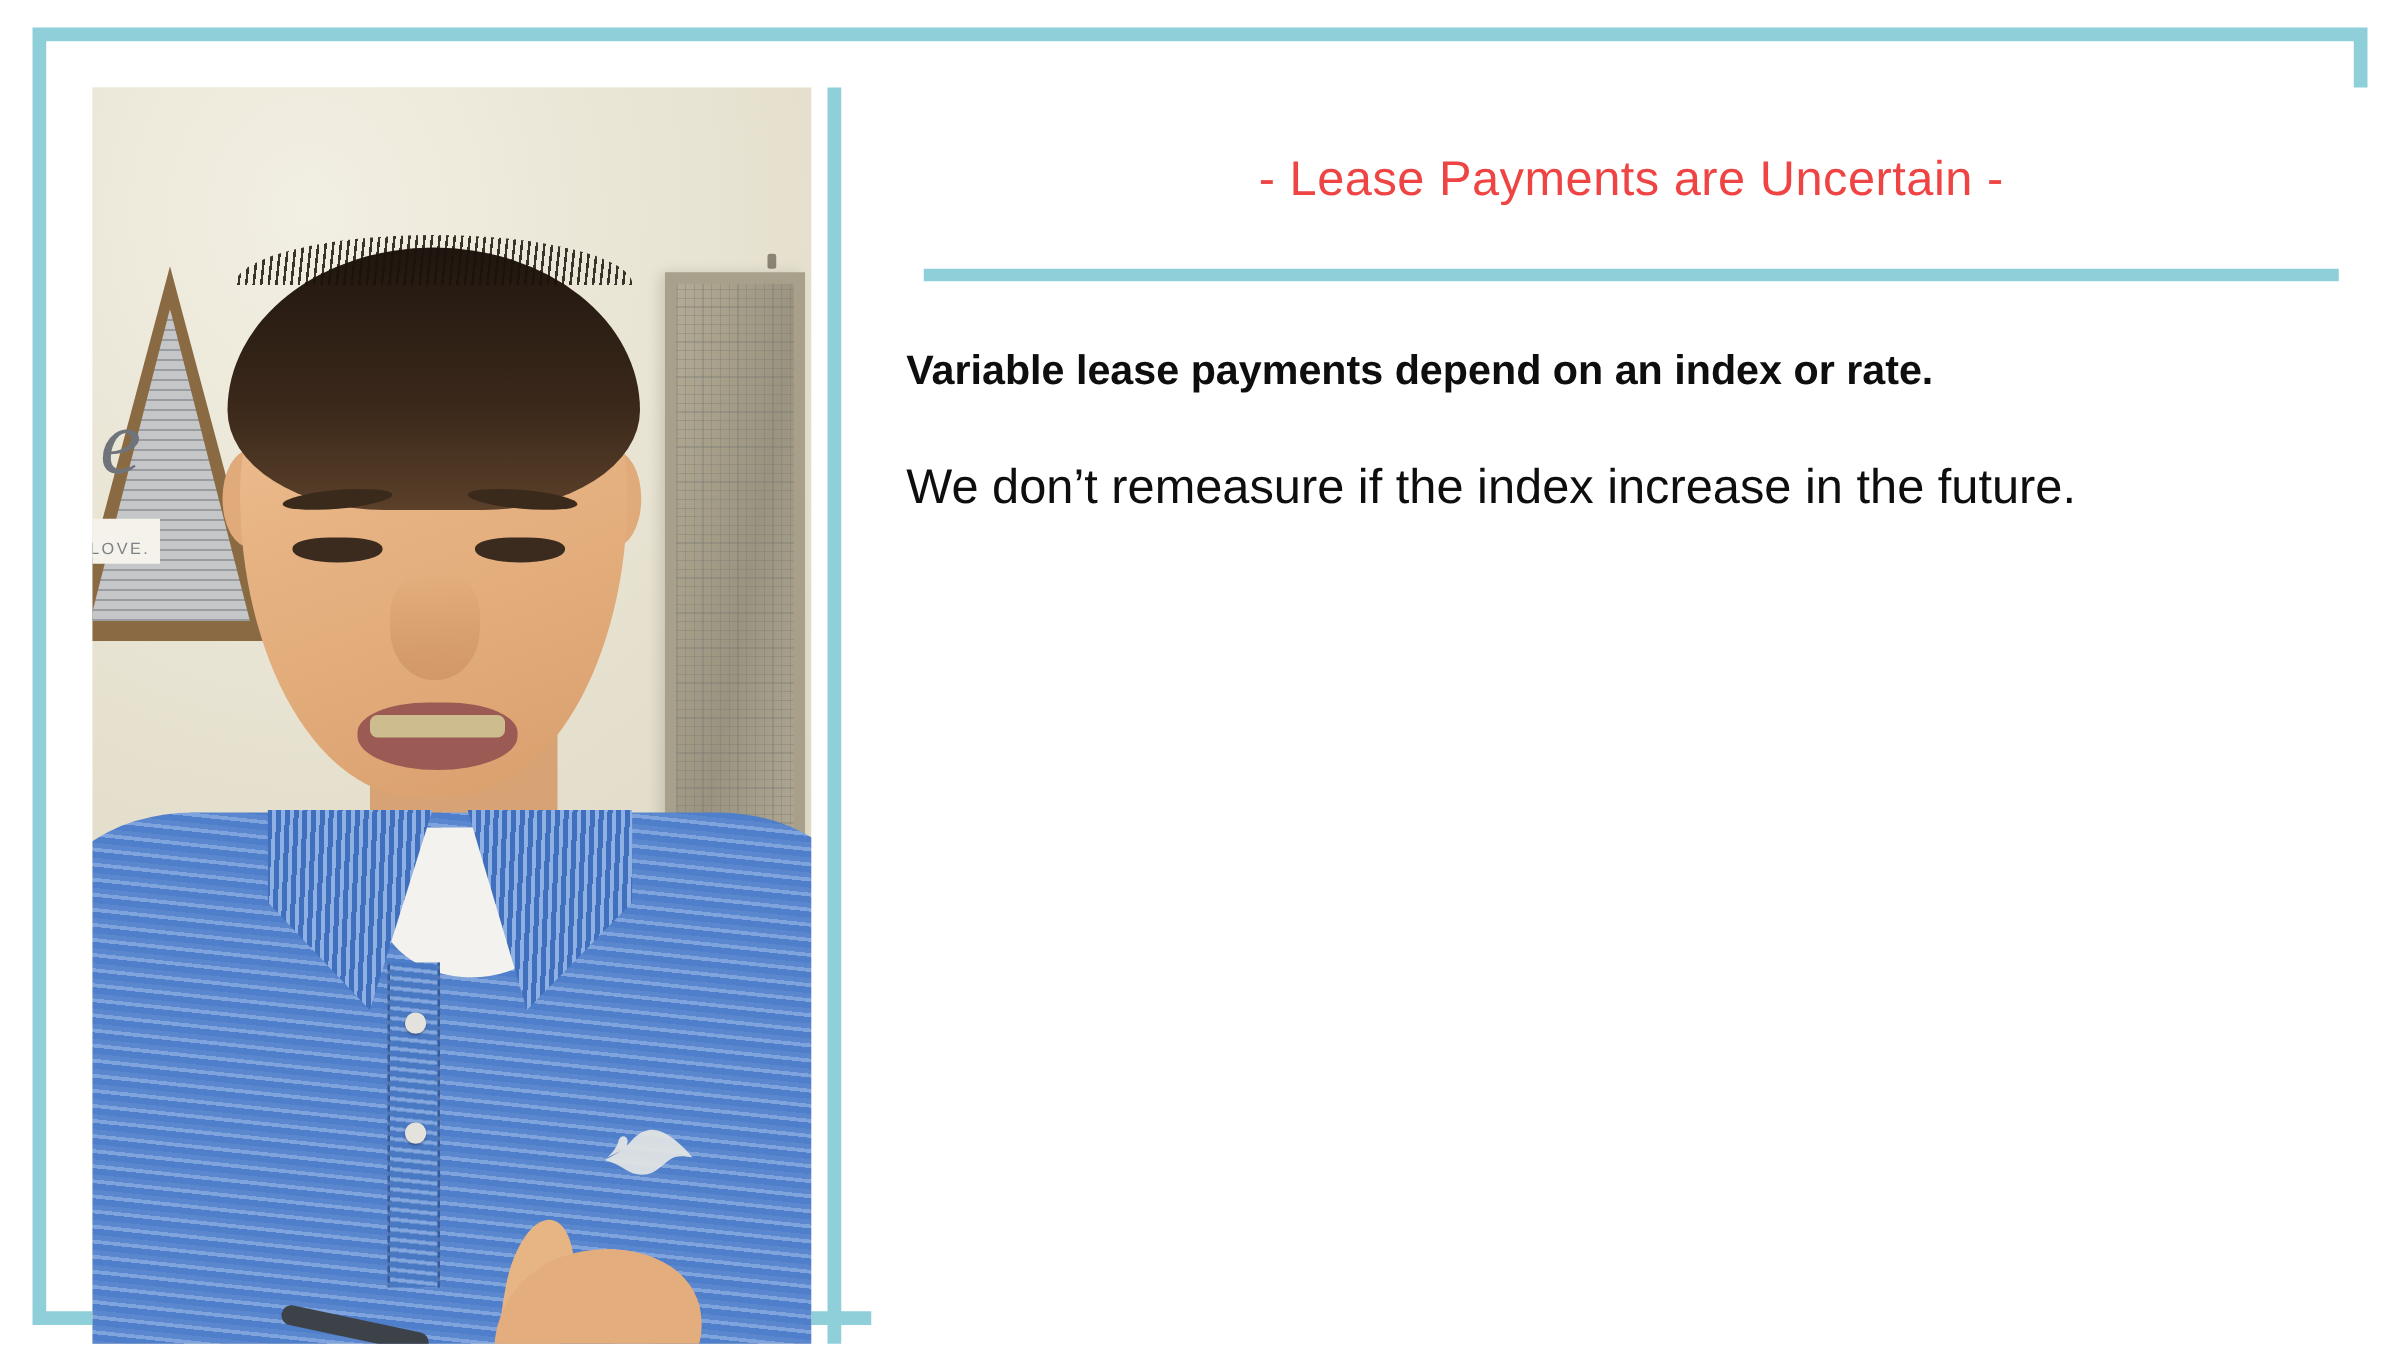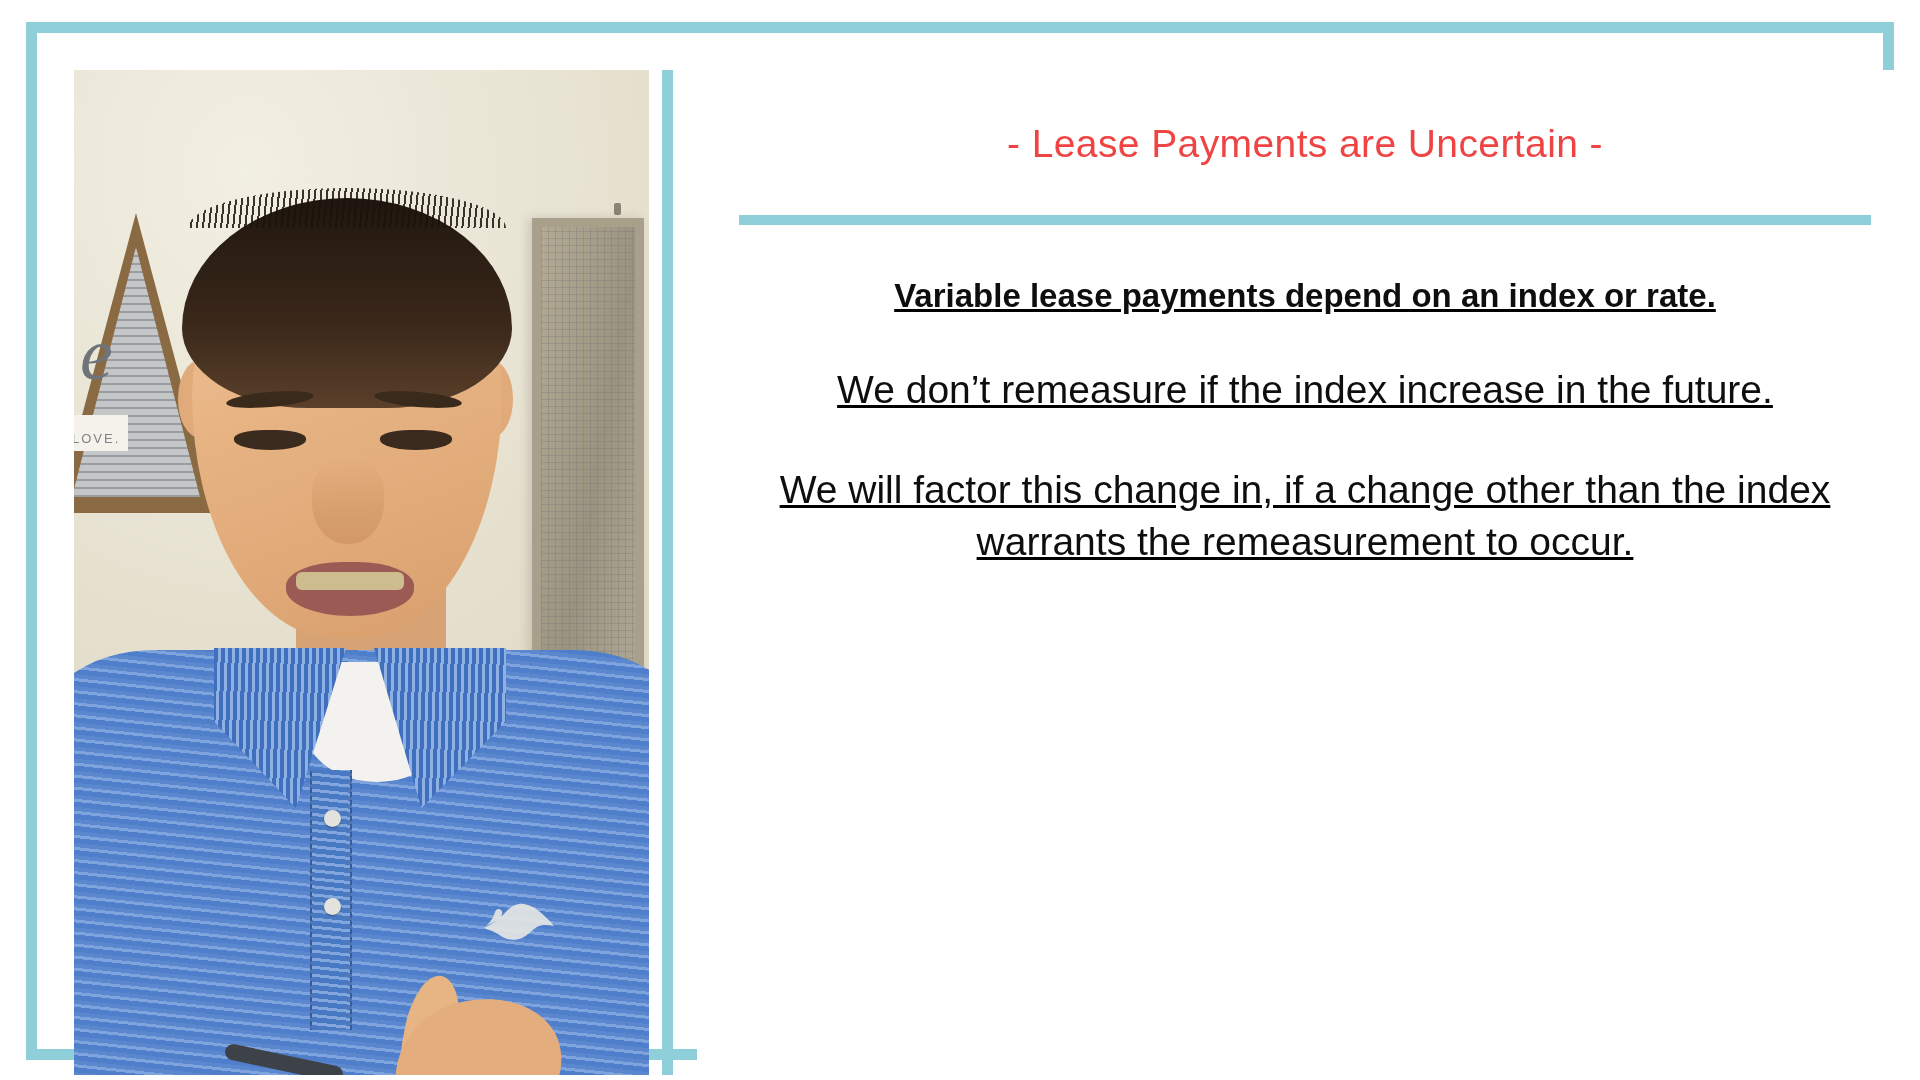--- a/index.html
+++ b/index.html
@@ -311,22 +311,20 @@
     position: absolute;
     left: 42px; top: 145px;
     width: 1132px; height: 10px;
     background: #8ecfd9;
   }
 
   .body-block {
     position: absolute;
     left: 28px; top: 205px;
     width: 1160px;
-    text-align: center;
-    text-decoration: underline;
   }
 
   .lead-line {
     font-size: 33px;
     font-weight: bold;
     color: #0e0e0e;
     line-height: 1.25;
     margin-bottom: 48px;
   }
 
@@ -409,19 +407,18 @@
 
       <div class="title-rule"></div>
 
       <div class="body-block">
 
         <div class="lead-line">Variable lease payments depend on an index or rate.</div>
 
         <p class="para">We don’t remeasure if the index increase in the future.</p>
 
 
-        <p class="para">We will factor this change in, if a change other than the index warrants the remeasurement to occur.</p>
 
       </div>
     </div>
 
   </div>
 </div>
 
 </body></html>

